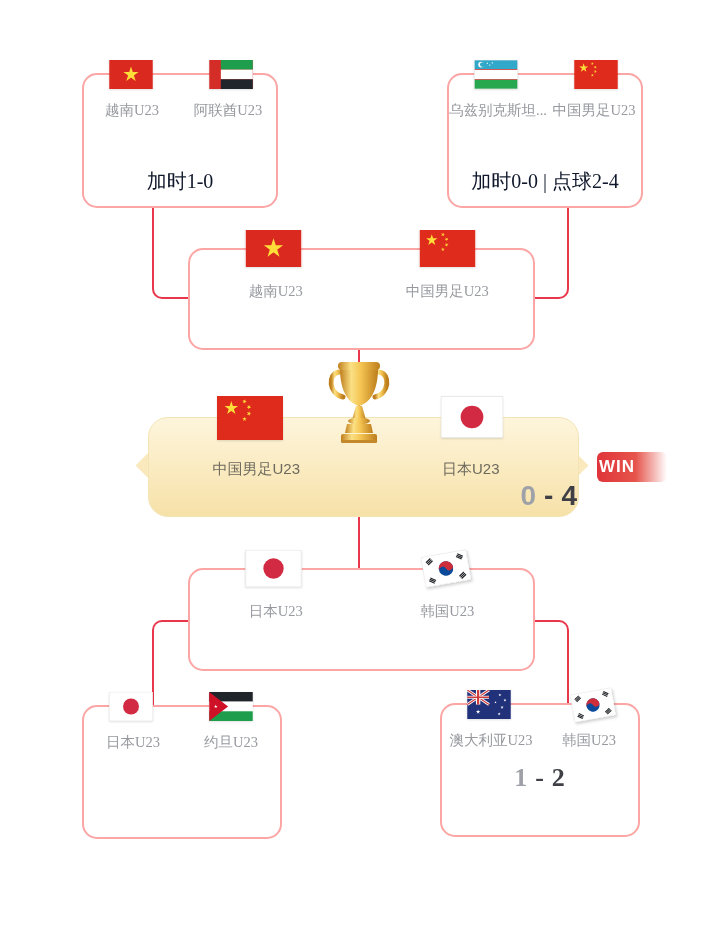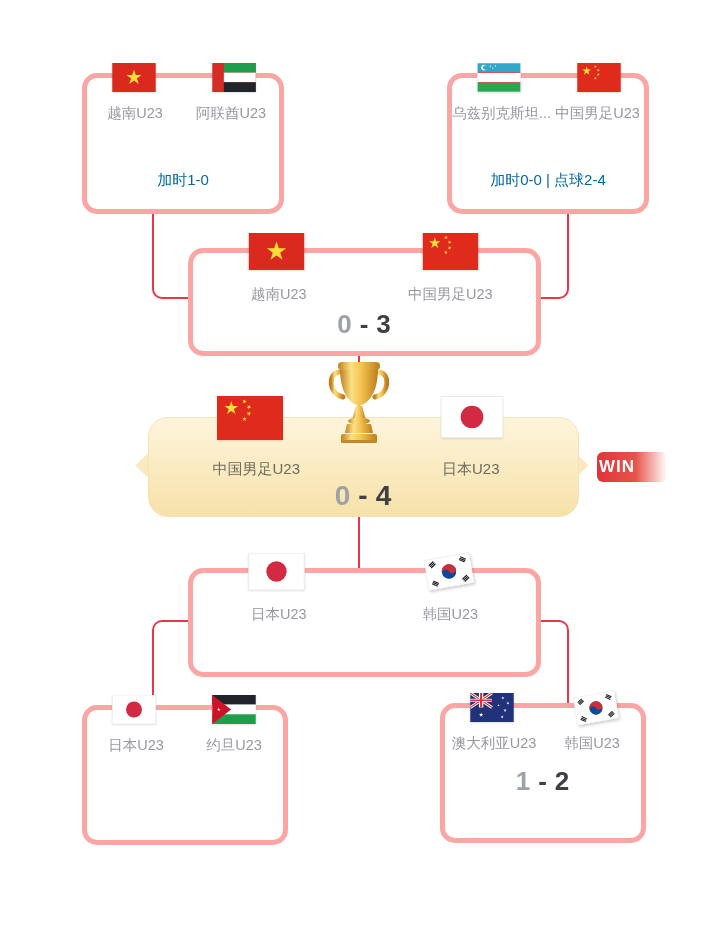--- a/index.html
+++ b/index.html
@@ -7,39 +7,39 @@
          font-family:"Liberation Sans","DejaVu Sans",sans-serif;}
   
   .conn{position:absolute;border:0 solid #E8364B;z-index:1;}
   .conn-tl{left:152px;top:203px;width:37px;height:94px;border-left-width:2px;border-bottom-width:2px;border-bottom-left-radius:10px;}
   .conn-tr{left:530px;top:203px;width:37px;height:94px;border-right-width:2px;border-bottom-width:2px;border-bottom-right-radius:10px;}
   .conn-bl{left:152px;top:620px;width:37px;height:86px;border-left-width:2px;border-top-width:2px;border-top-left-radius:10px;}
   .conn-br{left:530px;top:620px;width:37px;height:84px;border-right-width:2px;border-top-width:2px;border-top-right-radius:10px;}
   .conn-vc{left:358px;top:345px;width:2px;height:74px;background:#E8364B;}
   .conn-vb{left:358px;top:514px;width:2px;height:55px;background:#E8364B;}
   
-  .card{position:absolute;background:#fff;border:5px solid #fca5a5;border-radius:15px;z-index:2;}
+  .card{position:absolute;background:#fff;border:2px solid #fca5a5;border-radius:15px;z-index:2;font-family:Liberation Serif, serif;}
   .qf1{left:82px;top:73px;width:192px;height:131px;}
   .qf2{left:447px;top:73px;width:192px;height:131px;}
   .sf1{left:188px;top:248px;width:343px;height:98px;}
   .sf2{left:188px;top:568px;width:343px;height:99px;}
   .qf3{left:82px;top:705px;width:196px;height:130px;}
   .qf4{left:440px;top:703px;width:196px;height:130px;}
   .names{position:absolute;left:0;right:0;display:flex;}
   .names span{flex:1;text-align:center;font-size:14.5px;color:#97999F;white-space:nowrap;}
   .qf .names{top:26px;}
   .sf .names{top:32px;}
   .scoreline{position:absolute;left:0;right:0;text-align:center;font-weight:bold;font-size:26px;letter-spacing:1px;}
   .qf .scoreline{top:50px;}
   .qf4 .scoreline{top:58px;}
   .sf .scoreline{top:56px;}
   .s-dark{color:#3E4046;}
   .s-light{color:#9EA1A8;}
   .sep{margin:0 7px;color:#3E4046;}
-  .note{position:absolute;left:0;right:0;top:93px;text-align:center;font-size:15px;color:#0369a1;white-space:nowrap;}
+  .note{position:absolute;left:0;right:0;top:93px;text-align:center;font-size:20px;color:#0f172a;white-space:nowrap;}
   
   .flag{position:absolute;display:block;line-height:0;z-index:3;}
   .flag svg{display:block;width:100%;height:100%;box-shadow:0 1px 2px rgba(0,0,0,.12);}
   .qf .flag{top:-15px;width:44px;height:29px;}
   .qf .f1{left:25px;}
   .qf .f2{left:125px;}
   .qf4 .f2{left:130px;top:-14px;width:42px;height:28px;transform:rotate(-10deg);}
   .qf4 .f2 svg{box-shadow:1px 2px 3px rgba(0,0,0,.18);}
   .sf .flag{top:-20px;width:57px;height:37px;}
   .sf .f1{left:55px;}
@@ -48,21 +48,21 @@
   .sf2 .f2 svg{box-shadow:1px 2px 3px rgba(0,0,0,.18);}
   
   .banner{position:absolute;left:148px;top:417px;width:429px;height:98px;z-index:2;border-radius:20px;
           background:linear-gradient(180deg,#FDF5DC 0%,#FAEABF 55%,#F6E1A8 100%);
           border:1px solid #F3E4B6;}
   .tip{position:absolute;width:17px;height:17px;background:#FAE9BD;transform:rotate(45deg);z-index:1;}
   .tip-l{left:139px;top:457px;}
   .tip-r{left:568px;top:457px;}
   .banner .names{top:42px;}
   .banner .names span{color:#6D6A5E;font-size:15px;}
-  .banner .scoreline{top:62px;font-size:28px;}
+  .banner .scoreline{top:62px;font-size:28px;text-align:right;}
   .banner .flag{top:-22px;}
   .banner .f1{left:68px;width:66px;height:44px;}
   .banner .f2{left:292px;width:62px;height:42px;}
   .trophy{position:absolute;left:326px;top:360px;width:66px;height:92px;z-index:5;line-height:0;}
   .win-badge{position:absolute;left:597px;top:452px;width:70px;height:30px;z-index:4;border-radius:6px;
              background:linear-gradient(90deg,#E0343A 0%,#E6544B 55%,rgba(240,130,110,0) 100%);
              display:flex;align-items:center;font-weight:800;font-size:17px;color:#fff;
              letter-spacing:1px;padding-left:2px;box-sizing:border-box;}
 </style>
 </head>
@@ -145,23 +145,20 @@
           <path d="M0 -1 L0.588 0.809 L-0.951 -0.309 L0.951 -0.309 L-0.588 0.809 Z" transform="translate(13,11) scale(6.5)" fill="#FFDE39"></path>
           <path d="M0 -1 L0.588 0.809 L-0.951 -0.309 L0.951 -0.309 L-0.588 0.809 Z" transform="translate(25,5) scale(2.2) rotate(20)" fill="#FFDE39"></path>
           <path d="M0 -1 L0.588 0.809 L-0.951 -0.309 L0.951 -0.309 L-0.588 0.809 Z" transform="translate(29,10) scale(2.2) rotate(40)" fill="#FFDE39"></path>
           <path d="M0 -1 L0.588 0.809 L-0.951 -0.309 L0.951 -0.309 L-0.588 0.809 Z" transform="translate(29,16) scale(2.2) rotate(20)" fill="#FFDE39"></path>
           <path d="M0 -1 L0.588 0.809 L-0.951 -0.309 L0.951 -0.309 L-0.588 0.809 Z" transform="translate(25,21) scale(2.2)" fill="#FFDE39"></path>
         </svg>
     </span>
     <div class="names">
       <span>越南U23</span>
       <span>中国男足U23</span>
-    </div>
-    <div class="scoreline">
-      <span class="s-light">0</span><span class="sep">-</span><span class="s-dark">3</span>
     </div>
   </div>
 
   <div class="tip tip-l"></div>
   <div class="tip tip-r"></div>
   <div class="banner">
     <span class="flag f1">
       <svg viewBox="0 0 60 40">
           <rect width="60" height="40" fill="#DF2B1B"></rect>
           <path d="M0 -1 L0.588 0.809 L-0.951 -0.309 L0.951 -0.309 L-0.588 0.809 Z" transform="translate(13,11) scale(6.5)" fill="#FFDE39"></path>

